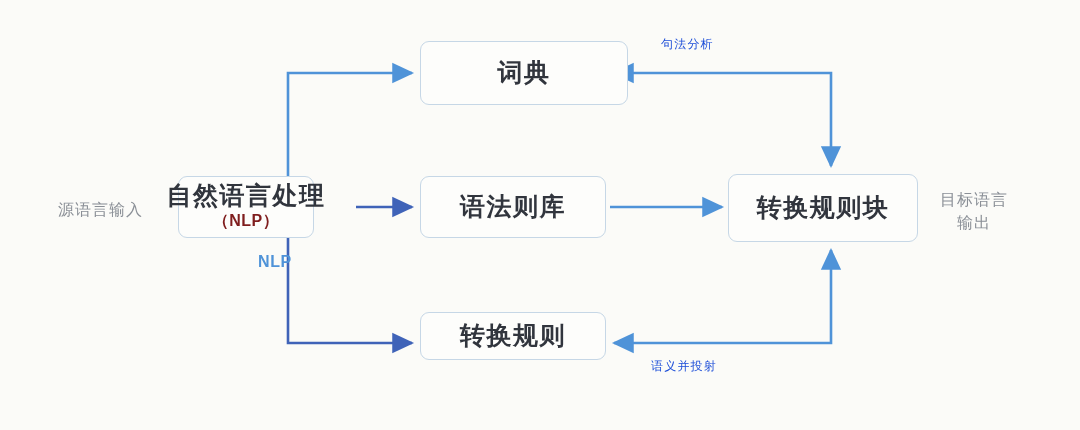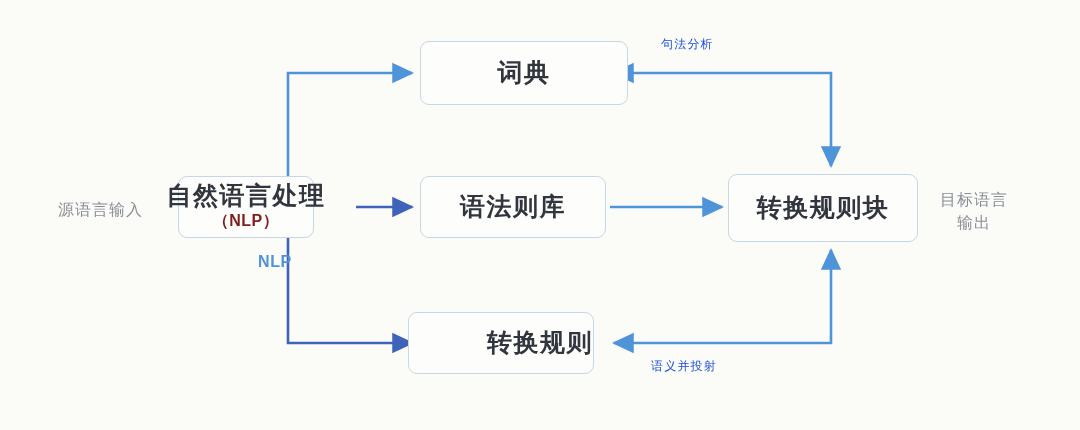--- a/index.html
+++ b/index.html
@@ -115,21 +115,21 @@
   </div>
 
   <div class="node" style="left:420px; top:41px; width:208px; height:64px;">
     <div class="node-title">词典</div>
   </div>
 
   <div class="node" style="left:420px; top:176px; width:186px; height:62px;">
     <div class="node-title">语法则库</div>
   </div>
 
-  <div class="node" style="left:408px; top:312px; width:186px; height:62px;align-items:flex-end;">
+  <div class="node" style="left:420px; top:312px; width:186px; height:48px;">
     <div class="node-title">转换规则</div>
   </div>
 
   <div class="node" style="left:728px; top:174px; width:190px; height:68px;">
     <div class="node-title">转换规则块</div>
   </div>
 
   <div class="side-label" style="left:58px; top:198px;">源语言输入</div>
 
   <div class="side-label" style="left:940px; top:188px;">目标语言

